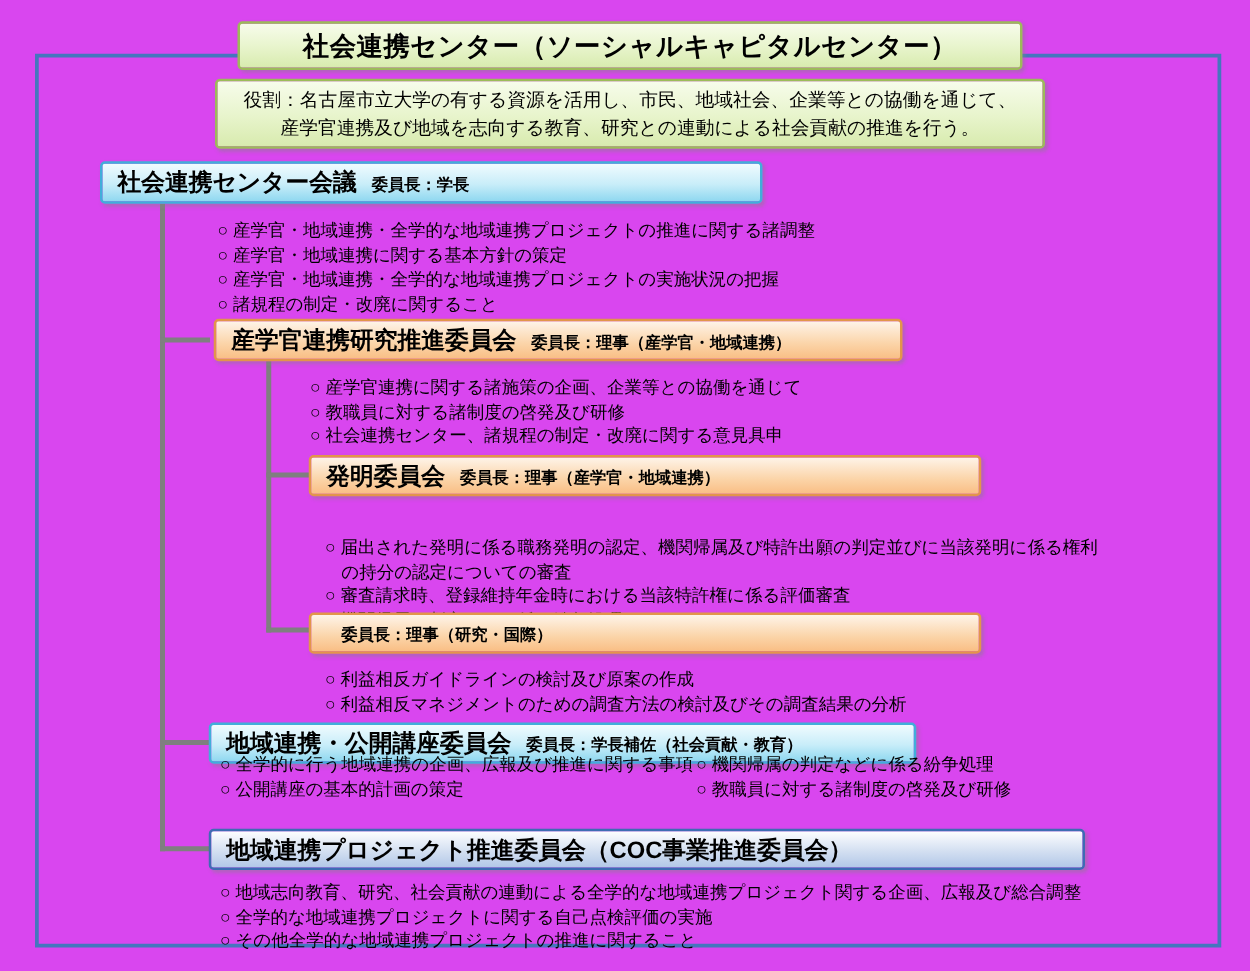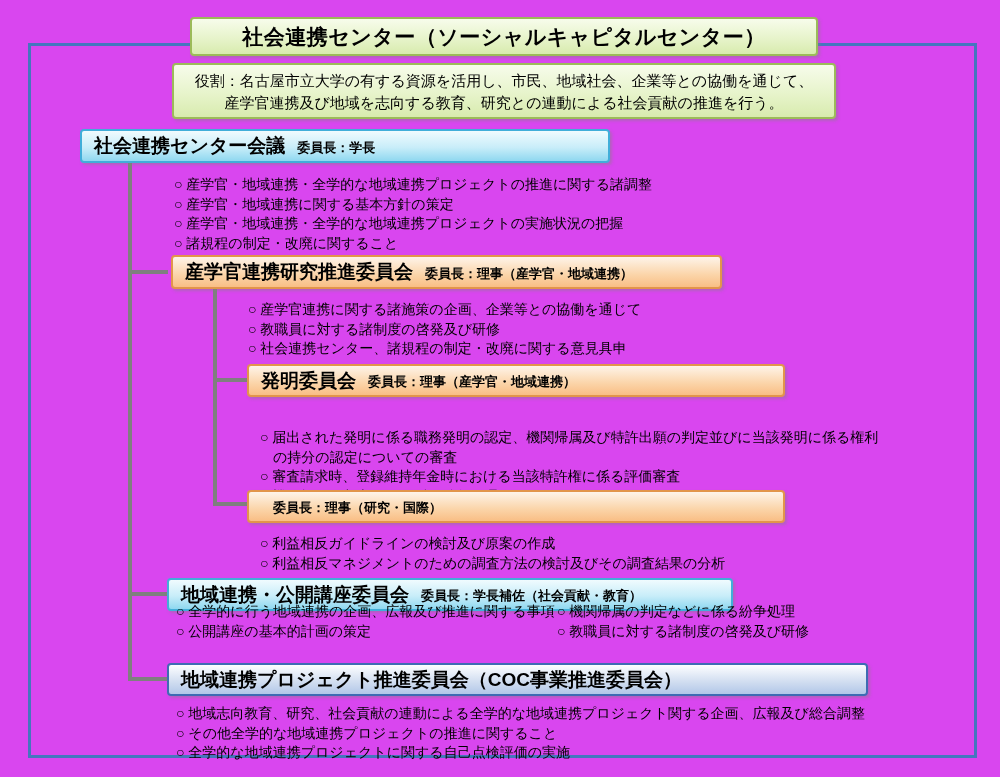--- a/index.html
+++ b/index.html
@@ -112,17 +112,17 @@
         <li>○ 機関帰属の判定などに係る紛争処理</li>
         <li>○ 教職員に対する諸制度の啓発及び研修</li>
       </ul>
   </div>
 
   <div class="gbox blue combox" style="left:167px;top:663px;width:701px;height:33px;">
     <span class="ctitle">地域連携プロジェクト推進委員会（COC事業推進委員会）</span>
   </div>
   <ul class="blist" style="left:176px;top:704px;width:800px;">
       <li>○ 地域志向教育、研究、社会貢献の連動による全学的な地域連携プロジェクト関する企画、広報及び総合調整</li>
+      <li>○ 全学的な地域連携プロジェクトに関する自己点検評価の実施</li>
       <li>○ その他全学的な地域連携プロジェクトの推進に関すること</li>
-      <li>○ 全学的な地域連携プロジェクトに関する自己点検評価の実施</li>
     </ul>
 
 </div>
 
 </body></html>

